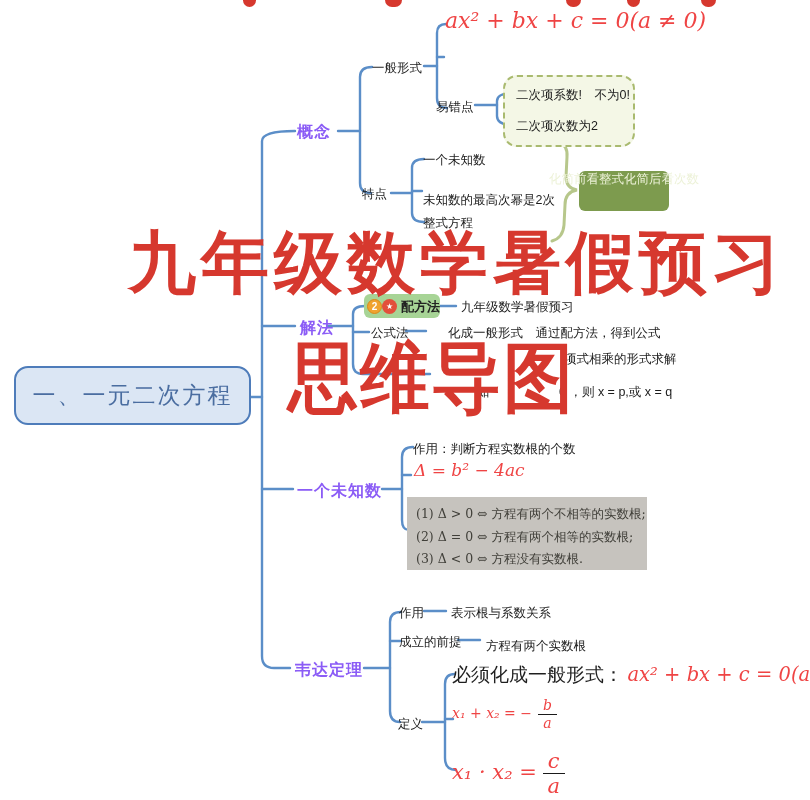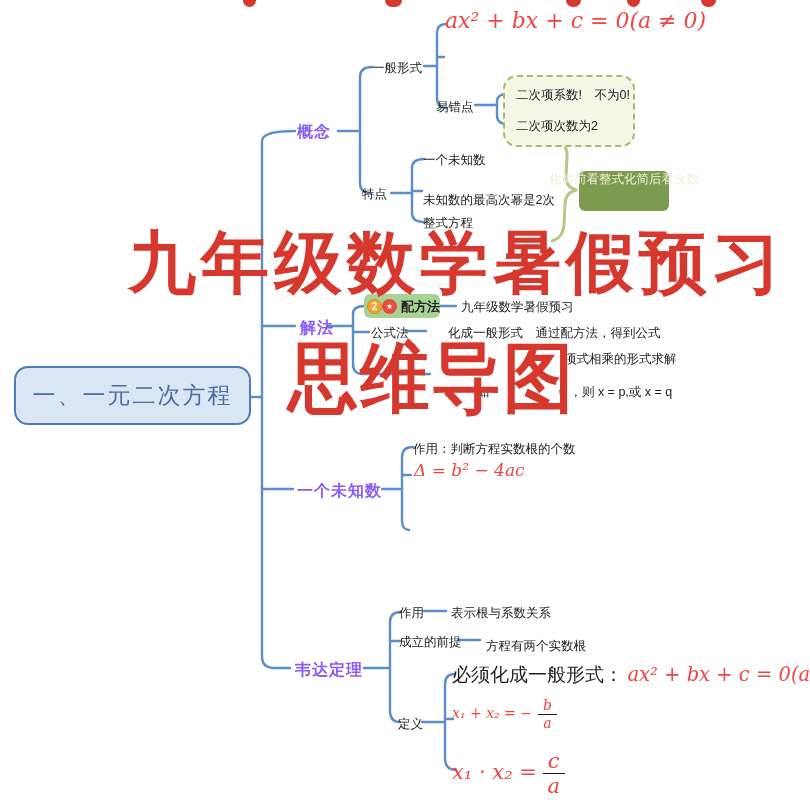--- a/index.html
+++ b/index.html
@@ -119,20 +119,25 @@
   <div class="node lbl-sub" style="left:461px;top:299px">九年级数学暑假预习</div>
   <div class="node lbl-sub" style="left:371px;top:325px">公式法</div>
   <div class="node lbl-sub" style="left:448px;top:325px">化成一般形式　通过配方法，得到公式</div>
   <div class="node lbl-sub" style="left:564px;top:351px">项式相乘的形式求解</div>
   <div class="node lbl-sub" style="left:477px;top:384px">如</div>
   <div class="node lbl-sub" style="left:559px;top:384px">0 ，则 x = p,或 x = q</div>
 
   <div class="node lbl-main" style="left:297px;top:481px">一个未知数</div>
   <div class="node lbl-sub" style="left:413px;top:441px">作用：判断方程实数根的个数</div>
   <div class="node math" style="left:414px;top:460px;font-size:17px">Δ = b² − 4ac</div>
+  <div class="node gray-box">
+    <div>(1)  Δ &gt; 0 ⇔ 方程有两个不相等的实数根;</div>
+    <div>(2)  Δ = 0 ⇔ 方程有两个相等的实数根;</div>
+    <div>(3)  Δ &lt; 0 ⇔ 方程没有实数根.</div>
+  </div>
 
   <div class="node lbl-main" style="left:295px;top:660px">韦达定理</div>
   <div class="node lbl-sub" style="left:399px;top:605px">作用</div>
   <div class="node lbl-sub" style="left:451px;top:605px">表示根与系数关系</div>
   <div class="node lbl-sub" style="left:399px;top:634px">成立的前提</div>
   <div class="node lbl-sub" style="left:486px;top:638px">方程有两个实数根</div>
   <div class="node lbl-sub" style="left:398px;top:716px">定义</div>
   <div class="node" style="left:452px;top:662px">
     <span style="font-family:'DejaVu Serif',serif;font-size:19px">必须化成一般形式：</span>
     <span class="math" style="font-size:19.5px">ax² + bx + c = 0(a ≠ 0)</span>

